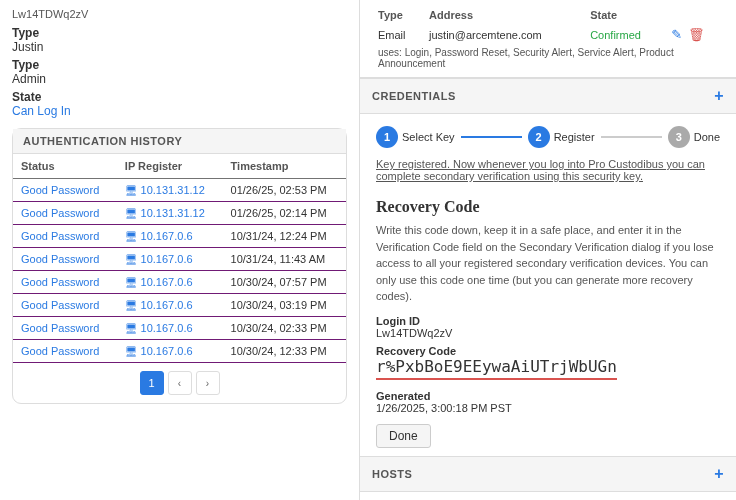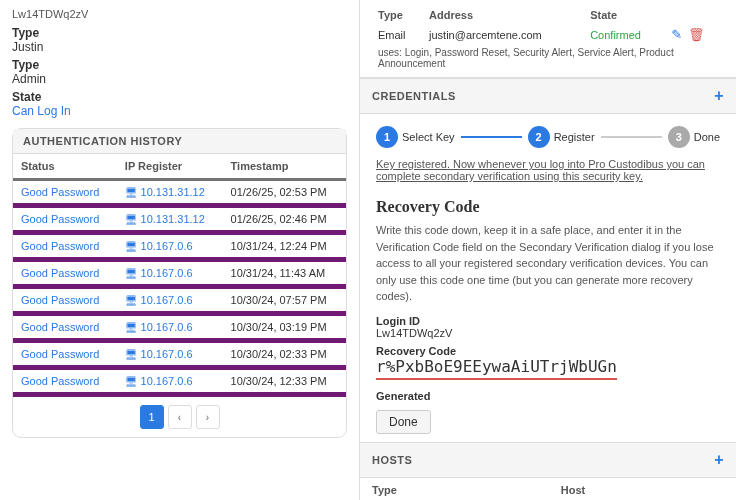--- a/index.html
+++ b/index.html
@@ -30,26 +30,26 @@
       text-transform: uppercase;
       border-bottom: 1px solid #ddd;
     }
     .auth-table { width: 100%; border-collapse: collapse; }
     .auth-table th {
       text-align: left;
       padding: 6px 8px;
       font-size: 11px;
       font-weight: bold;
       color: #555;
-      border-bottom: 3px solid #737373;
+      border-bottom: 1px solid #737373;
     }
     .auth-table td {
       padding: 5px 8px;
       font-size: 11px;
-      border-bottom: 5px solid #701a75;
+      border-bottom: 1px solid #701a75;
       vertical-align: middle;
     }
     .auth-table .good-password { color: #2a7ae2; }
     .auth-table .good-invite { color: #2a7ae2; }
     .ip-link { color: #2a7ae2; text-decoration: none; }
     .ip-icon { font-size: 10px; margin-right: 3px; color: #2a7ae2; }
     .pagination {
       display: flex;
       align-items: center;
       justify-content: center;
@@ -200,21 +200,21 @@
       </thead>
       <tbody id="auth-tbody">
       <tr>
             <td class="good-password">Good Password</td>
             <td><span class="ip-icon">🖥</span><a class="ip-link" href="#">10.131.31.12</a></td>
             <td>01/26/25, 02:53 PM</td>
           </tr>
           <tr>
             <td class="good-password">Good Password</td>
             <td><span class="ip-icon">🖥</span><a class="ip-link" href="#">10.131.31.12</a></td>
-            <td>01/26/25, 02:46 PM</td>
+            <td>01/26/25, 02:14 PM</td>
           </tr>
           <tr>
             <td class="good-password">Good Password</td>
             <td><span class="ip-icon">🖥</span><a class="ip-link" href="#">10.167.0.6</a></td>
             <td>10/31/24, 12:24 PM</td>
           </tr>
           <tr>
             <td class="good-password">Good Password</td>
             <td><span class="ip-icon">🖥</span><a class="ip-link" href="#">10.167.0.6</a></td>
             <td>10/31/24, 11:43 AM</td>
@@ -310,20 +310,21 @@
     <div class="recovery-title">Recovery Code</div>
     <div class="recovery-desc">Write this code down, keep it in a safe place, and enter it in the Verification Code field on the Secondary Verification dialog if you lose access to all your registered secondary verification devices. You can only use this code one time (but you can generate more recovery codes).</div>
 
     <div class="recovery-field-label">Login ID</div>
     <div class="recovery-field-value">Lw14TDWq2zV</div>
 
     <div class="recovery-field-label">Recovery Code</div>
     <div class="recovery-code-value">r%PxbBoE9EEywaAiUTrjWbUGn</div>
 
     <div class="recovery-field-label">Generated</div>
+    <div class="recovery-field-value">1/26/2025, 3:00:18 PM PST</div>
 
     <button class="done-btn">Done</button>
   </div>
 
   <div class="hosts-section">
     <div class="section-header">
       <span>HOSTS</span>
       <span class="plus-icon">+</span>
     </div>
     <table class="hosts-table">

